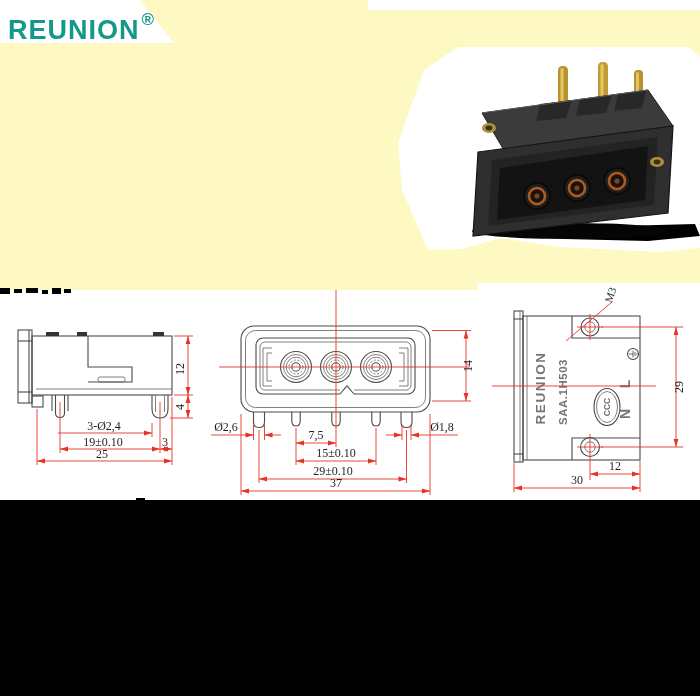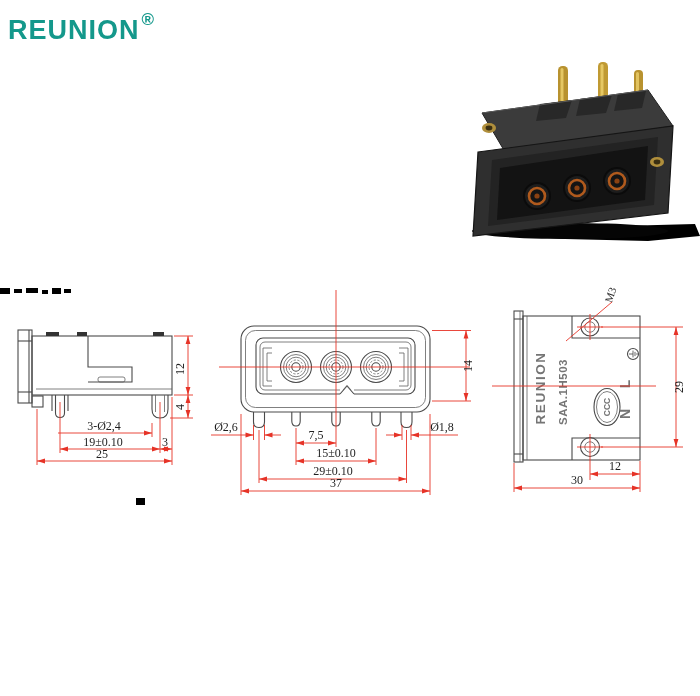--- a/index.html
+++ b/index.html
@@ -1,16 +1,16 @@
 <!DOCTYPE html>
 <html><head>
 <meta charset="utf-8">
 <style>
   html,body{margin:0;padding:0;background:#000;}
-  .page{position:relative;width:700px;height:696px;background:#ffffff;overflow:hidden;
+  .page{position:relative;width:700px;height:500px;background:#fef9c3;overflow:hidden;
         font-family:"Liberation Sans",sans-serif;}
   .white{position:absolute;inset:0;background:#ffffff;}
   .logo-blob{clip-path:polygon(0 0,140px 0,174px 43px,0 43px);}
   .top-strip{clip-path:polygon(368px 0,700px 0,700px 10px,368px 10px);}
   .photo-blob{clip-path:polygon(398px 143px,424px 70px,458px 47px,688px 47px,700px 57px,
               700px 248px,660px 252px,560px 247px,500px 238px,462px 249px,428px 250px,402px 190px);}
   .drawings-band{clip-path:polygon(0 290px,478px 290px,478px 283px,700px 283px,
               700px 503px,482px 503px,482px 500px,0 500px);}
   .bottom-band{clip-path:polygon(0 654px,368px 654px,368px 610px,700px 610px,700px 676px,0 676px);}
   .logo{position:absolute;left:8px;top:10px;color:#14988b;z-index:5;}

